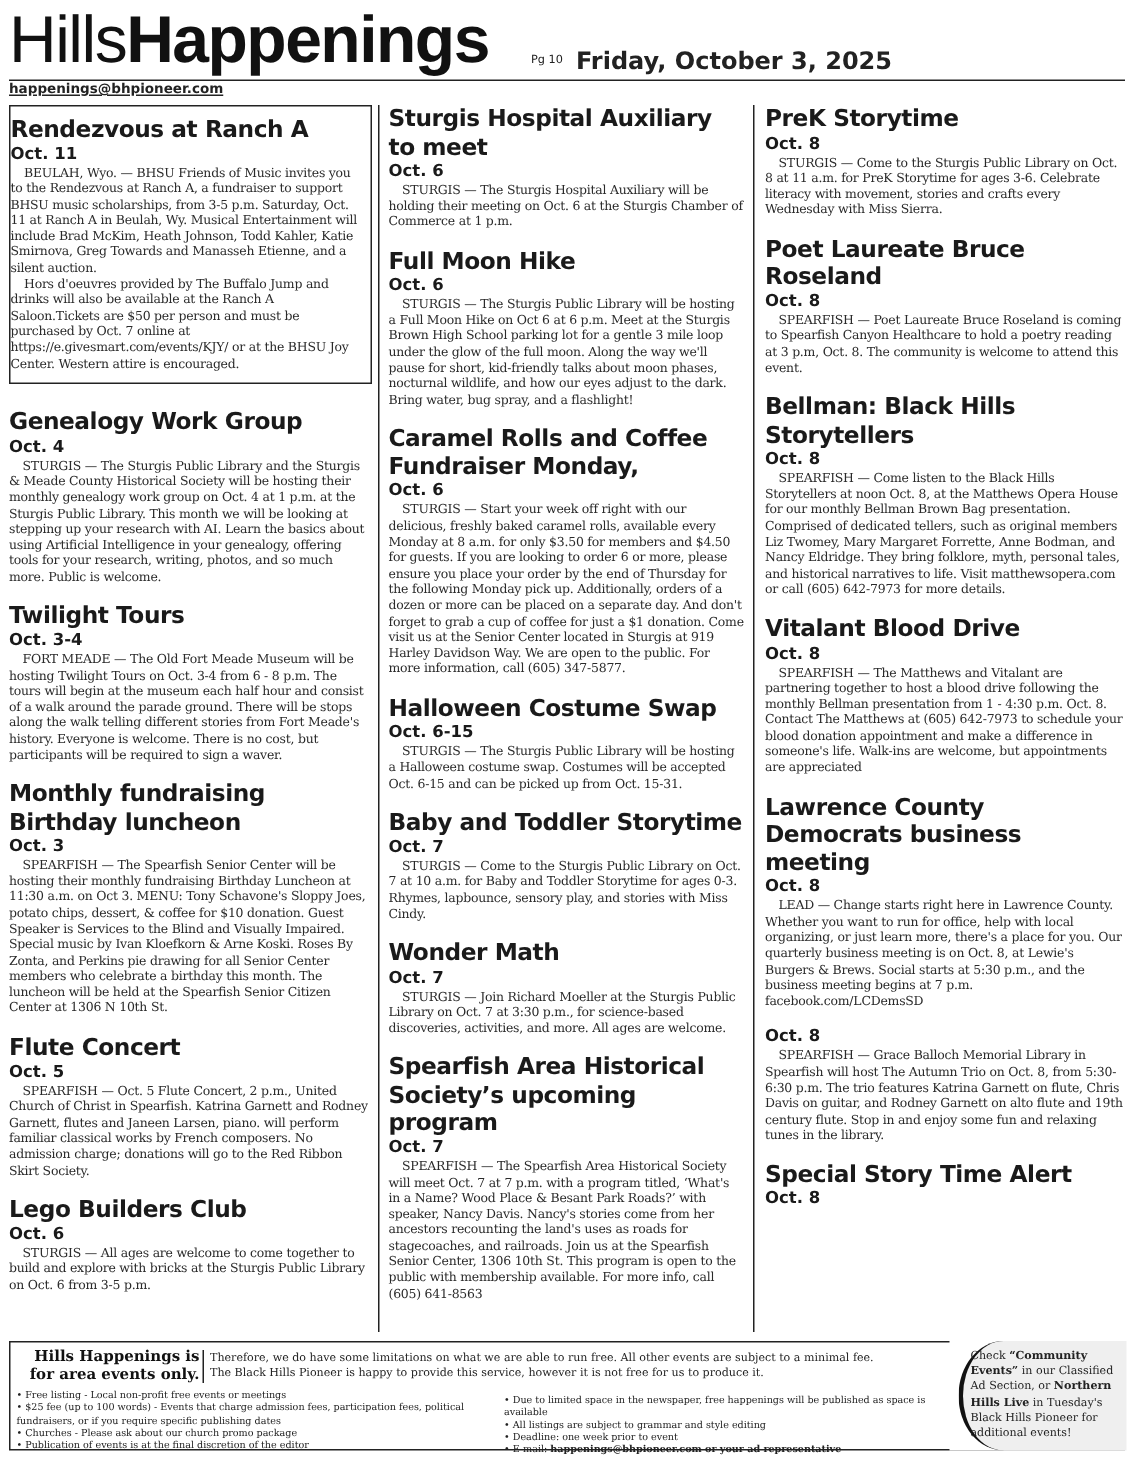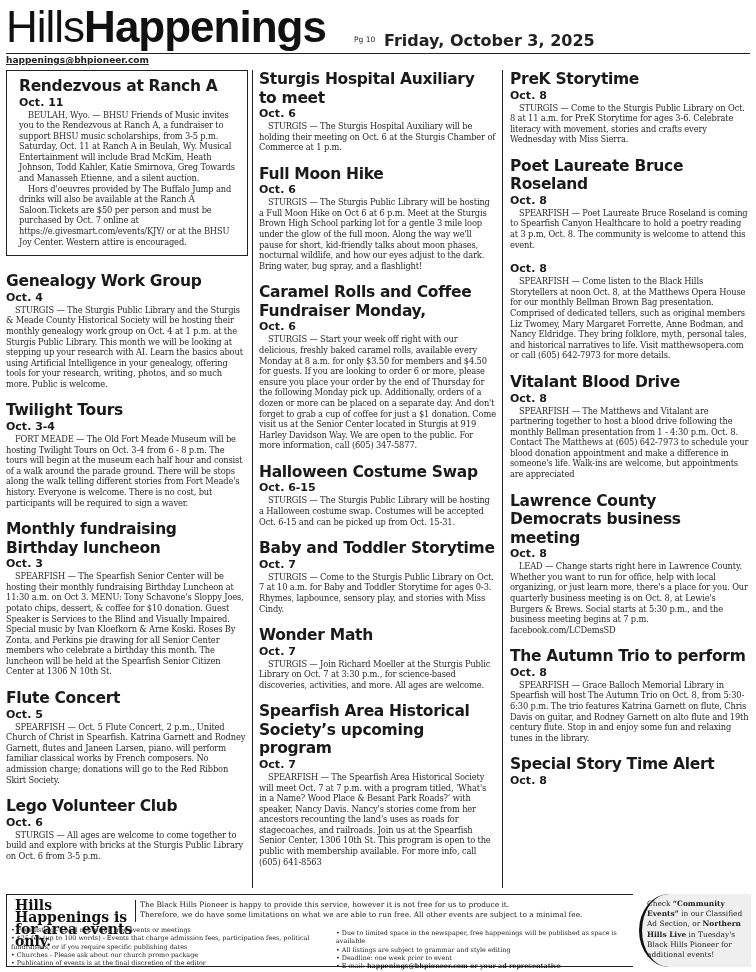--- a/index.html
+++ b/index.html
@@ -13,28 +13,28 @@
   .mast-page { position: absolute; left: 348px; top: 33px; font-family: "DejaVu Sans", sans-serif; font-size: 7.5px; color: #222; }
   .mast-date { position: absolute; left: 378px; top: 29px; font-family: "DejaVu Sans", sans-serif; font-weight: 700; font-size: 16px; color: #222; }
   .mast-email { position: absolute; left: 6px; top: 55px; font-family: "DejaVu Sans", sans-serif; font-weight: 700; font-size: 9px; color: #222; text-decoration: underline; }
 
   .col { position: absolute; top: 70px; height: 818px; }
   .col1 { left: 6px; width: 242px; }
   .col2 { left: 252px; width: 244px; border-left: 1px solid #222; padding-left: 6px; }
   .col3 { left: 502px; width: 248px; border-left: 1px solid #222; padding-left: 7px; }
 
   .event { margin-bottom: 12px; }
-  .boxed { border: 1px solid #222; padding: 6px 6px 8px 12px; margin-bottom: 16px; }
+  .boxed { border: 1px solid #222; padding: 6px 6px 8px 0; margin-bottom: 16px; }
   .ev-title { font-family: "DejaVu Sans", sans-serif; font-weight: 700; font-size: 15.5px; line-height: 18.5px; color: #1a1a1a; letter-spacing: -0.3px; }
   .ev-date { font-family: "DejaVu Sans", sans-serif; font-weight: 700; font-size: 11px; line-height: 13px; color: #1a1a1a; margin-bottom: 1px; }
   .ev-body { font-family: "DejaVu Serif", serif; font-size: 8.3px; line-height: 10.6px; color: #2a2a2a; text-align: left; letter-spacing: -0.15px; }
   .ev-body p { text-indent: 9px; }
 
   .footer { position: absolute; left: 6px; top: 894px; width: 744px; height: 73px; border: 1px solid #222; }
-  .f-head { position: absolute; left: 8px; top: 4px; width: 118px; font-family: "DejaVu Serif", serif; font-weight: 700; font-size: 14px; line-height: 12px; text-align: left; color: #111; }
+  .f-head { position: absolute; left: 8px; top: 4px; width: 118px; font-family: "DejaVu Serif", serif; font-weight: 700; font-size: 10px; line-height: 12px; text-align: right; color: #111; }
   .f-sep { position: absolute; left: 128px; top: 5px; width: 1px; height: 22px; background: #222; }
   .f-intro { position: absolute; left: 133px; top: 5px; width: 500px; font-size: 7.4px; line-height: 10px; color: #222; }
   .f-list-left { position: absolute; left: 4px; top: 31px; width: 312px; font-size: 6.4px; line-height: 8.3px; color: #222; }
   .f-list-right { position: absolute; left: 321px; top: 34px; width: 300px; font-size: 6.4px; line-height: 8.3px; color: #222; padding-left: 8px; }
   .f-list-right li, .f-list-left li { list-style: none; }
   .f-list-right b { font-weight: 700; }
   .f-callout { position: absolute; left: 626px; top: -1px; width: 118px; height: 73px; background: #fff; }
   .f-callout-shape { position: absolute; left: 6px; top: 0; width: 112px; height: 73px; background: #efefef; border-left: 3px solid #111; border-radius: 60px 0 0 60px / 73px 0 0 73px; }
   .f-callout-text { position: absolute; left: 14px; top: 5px; width: 104px; font-size: 7.4px; line-height: 10.2px; color: #222; }
   .f-callout-text b { font-weight: 700; }
@@ -80,21 +80,21 @@
       </div>
     </article>
     <article class="event">
       <h2 class="ev-title">Flute Concert</h2>
       <div class="ev-date">Oct. 5</div>
       <div class="ev-body">
         <p>SPEARFISH — Oct. 5  Flute Concert, 2 p.m., United Church of Christ in Spearfish.  Katrina Garnett and Rodney Garnett, flutes and Janeen Larsen, piano. will perform familiar classical works by French composers. No admission charge;  donations will go to the Red Ribbon Skirt Society.</p>
       </div>
     </article>
     <article class="event">
-      <h2 class="ev-title">Lego Volunteer Club</h2>
+      <h2 class="ev-title">Lego Builders Club</h2>
       <div class="ev-date">Oct. 6</div>
       <div class="ev-body">
         <p>STURGIS — All ages are welcome to come together to build and explore with bricks at the Sturgis Public Library on Oct. 6 from 3-5 p.m.</p>
       </div>
     </article>
   </section>
 <section class="col col2">
     <article class="event">
       <h2 class="ev-title">Sturgis Hospital Auxiliary to meet</h2>
       <div class="ev-date">Oct. 6</div>
@@ -154,61 +154,61 @@
       </div>
     </article>
     <article class="event">
       <h2 class="ev-title">Poet Laureate Bruce Roseland</h2>
       <div class="ev-date">Oct. 8</div>
       <div class="ev-body">
         <p>SPEARFISH — Poet Laureate Bruce Roseland is coming to Spearfish Canyon Healthcare to hold a poetry reading at 3 p.m, Oct. 8. The community is welcome to attend this event.</p>
       </div>
     </article>
     <article class="event">
+      <h2 class="ev-title">Bellman: Black Hills Storytellers</h2>
       <div class="ev-date">Oct. 8</div>
       <div class="ev-body">
         <p>SPEARFISH — Come listen to the Black Hills Storytellers at noon Oct. 8, at the Matthews Opera House for our monthly Bellman Brown Bag presentation. Comprised of dedicated tellers, such as original members Liz Twomey, Mary Margaret Forrette, Anne Bodman, and Nancy Eldridge. They bring folklore, myth, personal tales, and historical narratives to life. Visit matthewsopera.com or call (605) 642-7973 for more details.</p>
       </div>
     </article>
     <article class="event">
       <h2 class="ev-title">Vitalant Blood Drive</h2>
       <div class="ev-date">Oct. 8</div>
       <div class="ev-body">
         <p>SPEARFISH — The Matthews and Vitalant are partnering together to host a blood drive following the monthly Bellman presentation from 1 - 4:30 p.m. Oct. 8. Contact The Matthews at (605) 642-7973 to schedule your blood donation appointment and make a difference in someone's life. Walk-ins are welcome, but appointments are appreciated</p>
       </div>
     </article>
     <article class="event">
       <h2 class="ev-title">Lawrence County Democrats business meeting</h2>
       <div class="ev-date">Oct. 8</div>
       <div class="ev-body">
         <p>LEAD — Change starts right here in Lawrence County. Whether you want to run for office, help with local organizing, or just learn more, there's a place for you. Our quarterly business meeting is on Oct. 8, at Lewie's Burgers &amp; Brews. Social starts at 5:30 p.m., and the business meeting begins at 7 p.m. facebook.com/LCDemsSD</p>
       </div>
     </article>
     <article class="event">
-      <h2 class="ev-title">The Autumn Trio to perform</h2>
       <div class="ev-date">Oct. 8</div>
       <div class="ev-body">
         <p>SPEARFISH — Grace Balloch Memorial Library in Spearfish will host The Autumn Trio on Oct. 8, from 5:30-6:30 p.m. The trio features Katrina Garnett on flute, Chris Davis on guitar, and Rodney Garnett on alto flute and 19th century flute. Stop in and enjoy some fun and relaxing tunes in the library.</p>
       </div>
     </article>
     <article class="event">
       <h2 class="ev-title">Special Story Time Alert</h2>
       <div class="ev-date">Oct. 8</div>
     </article>
   </section>
 
 <footer class="footer">
   <div class="f-head">
     <div>Hills Happenings is</div>
     <div>for area events only.</div>
   </div>
   <div class="f-sep"></div>
   <div class="f-intro">
+    <div>Therefore, we do have some limitations on what we are able to run free. All other events are subject to a minimal fee.</div>
     <div>The Black Hills Pioneer is happy to provide this service, however it is not free for us to produce it.</div>
-    <div>Therefore, we do have some limitations on what we are able to run free. All other events are subject to a minimal fee.</div>
   </div>
   <ul class="f-list-left">
     <li>• Free listing - Local non-profit free events or meetings</li>
     <li>• $25 fee (up to 100 words) - Events that charge admission fees, participation fees, political fundraisers, or if  you require specific publishing dates</li>
     <li>• Churches - Please ask about our church promo package</li>
     <li>• Publication of events is at the final discretion of  the editor</li>
   </ul>
   <ul class="f-list-right">
     <li>• Due to limited space in the newspaper, free happenings will be published as space is available</li>
     <li>• All listings are subject to grammar and style editing</li>

